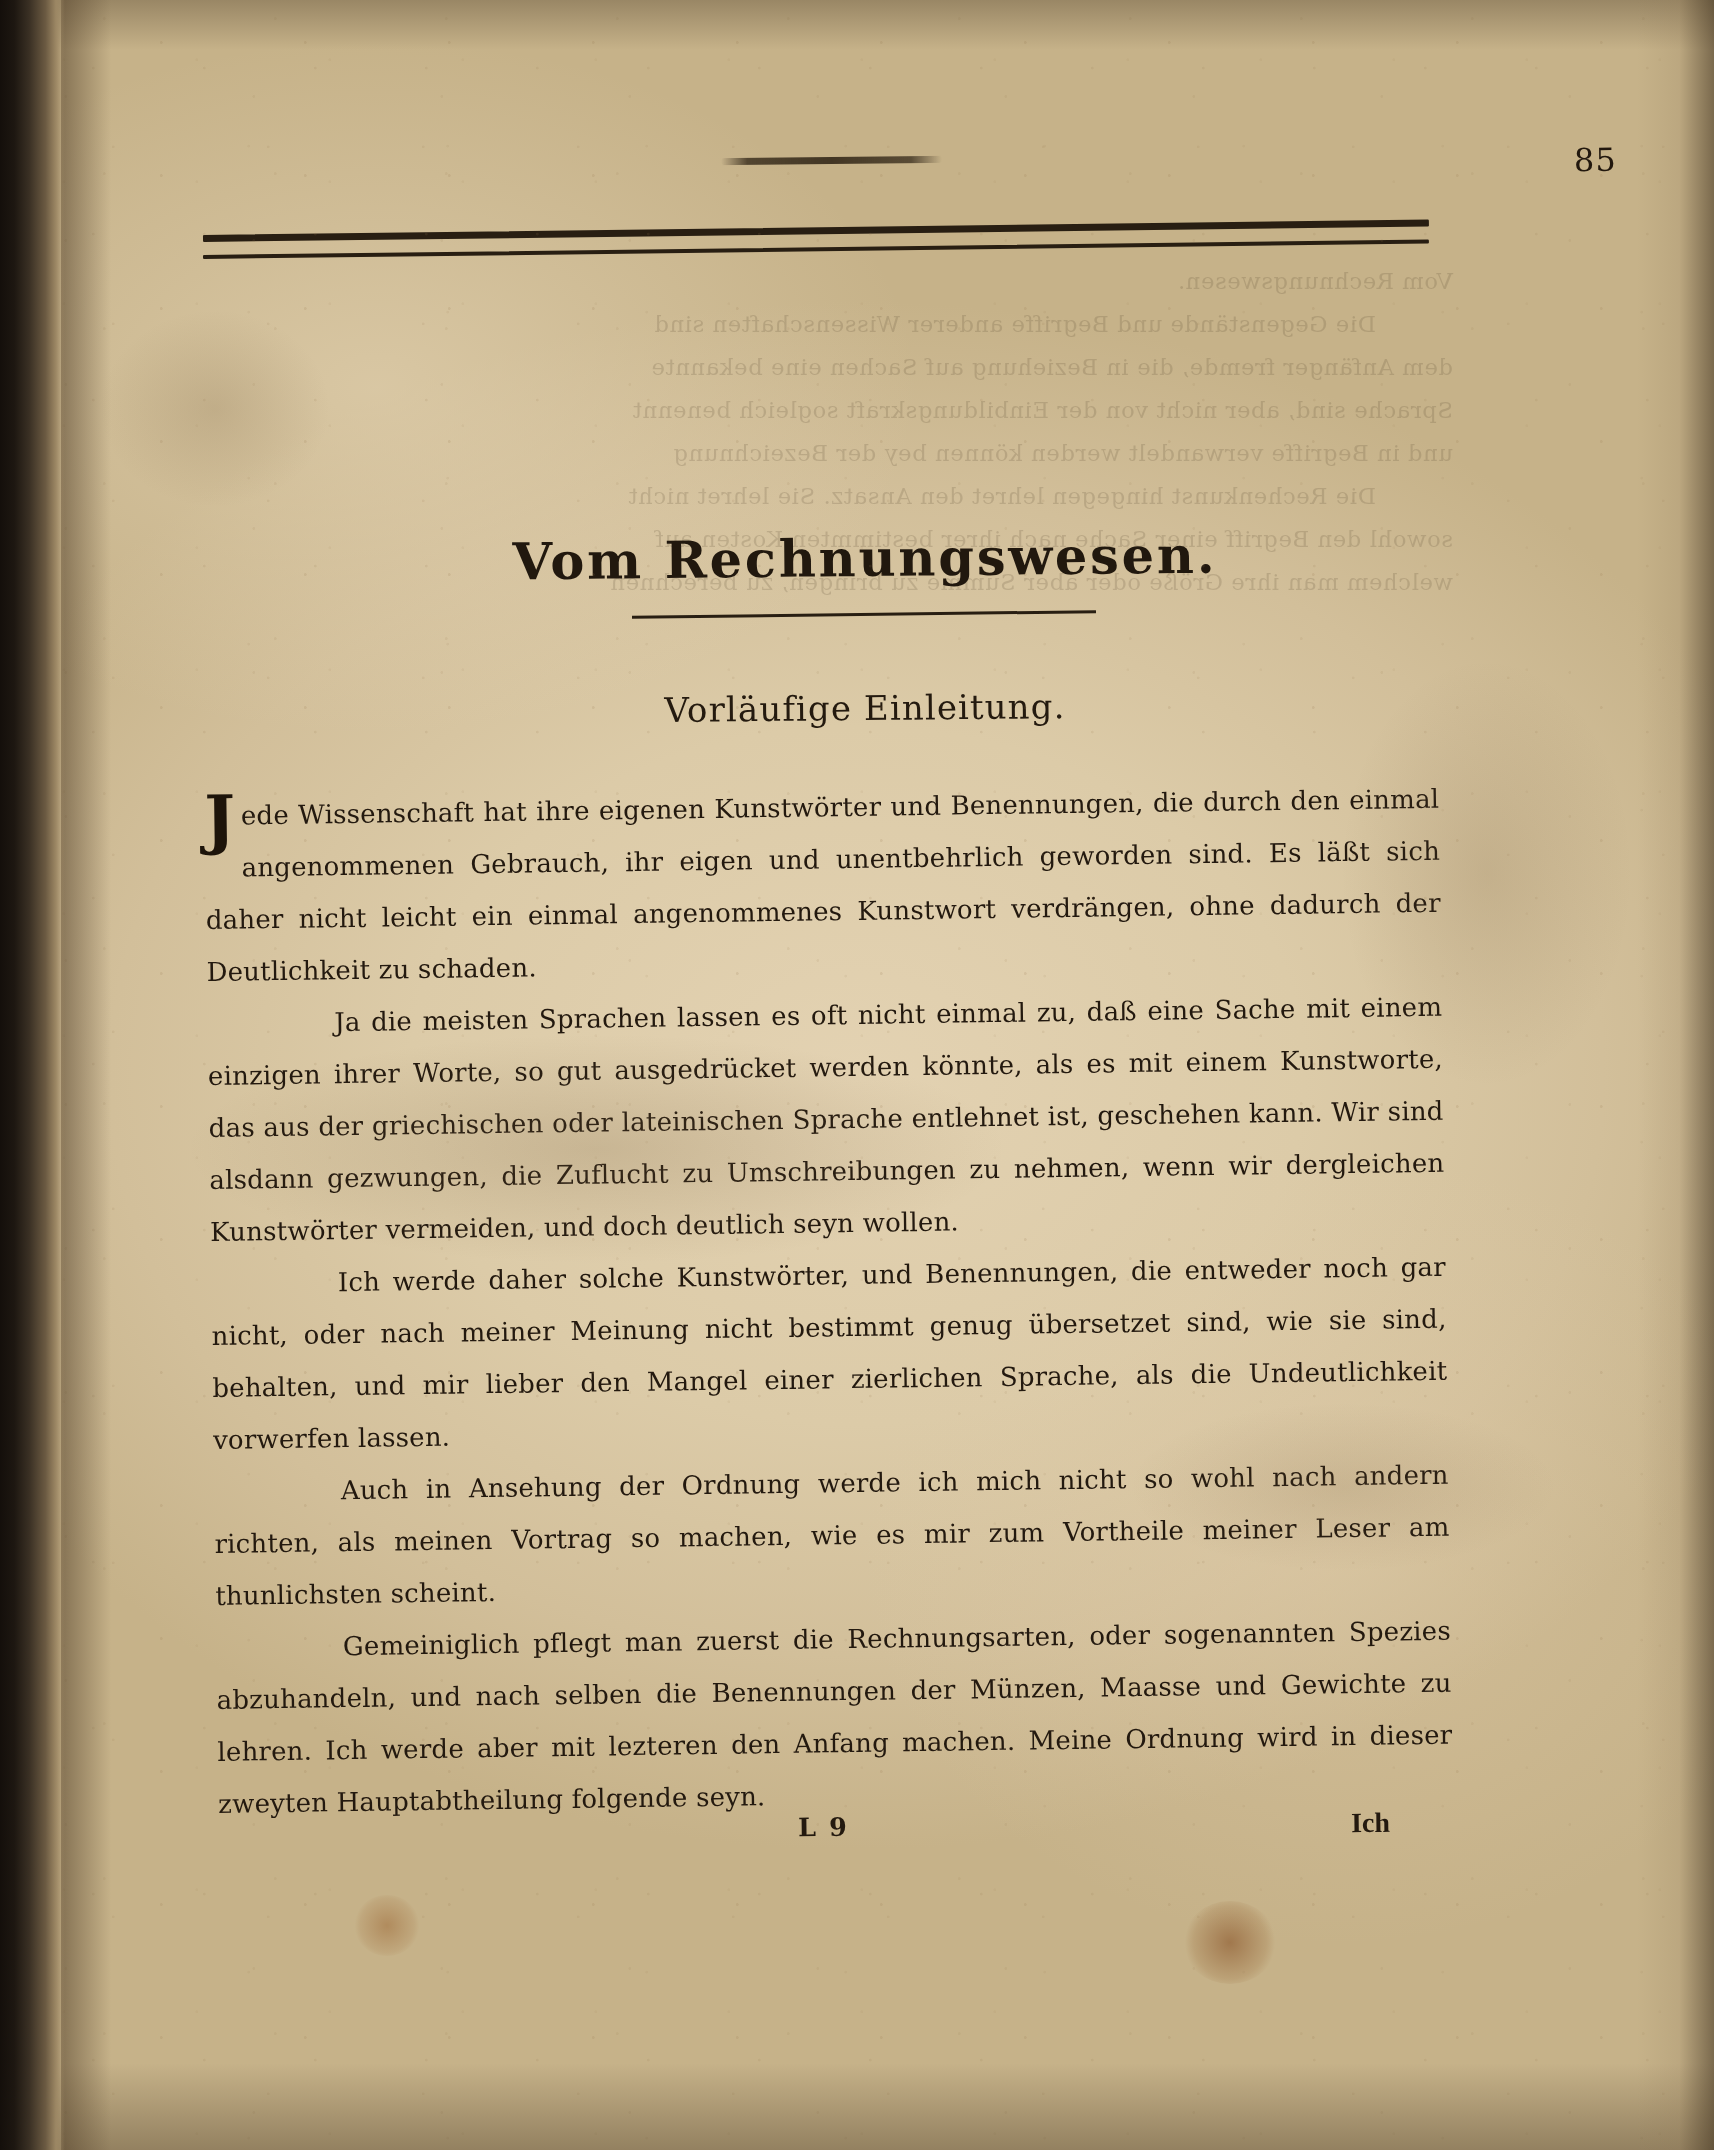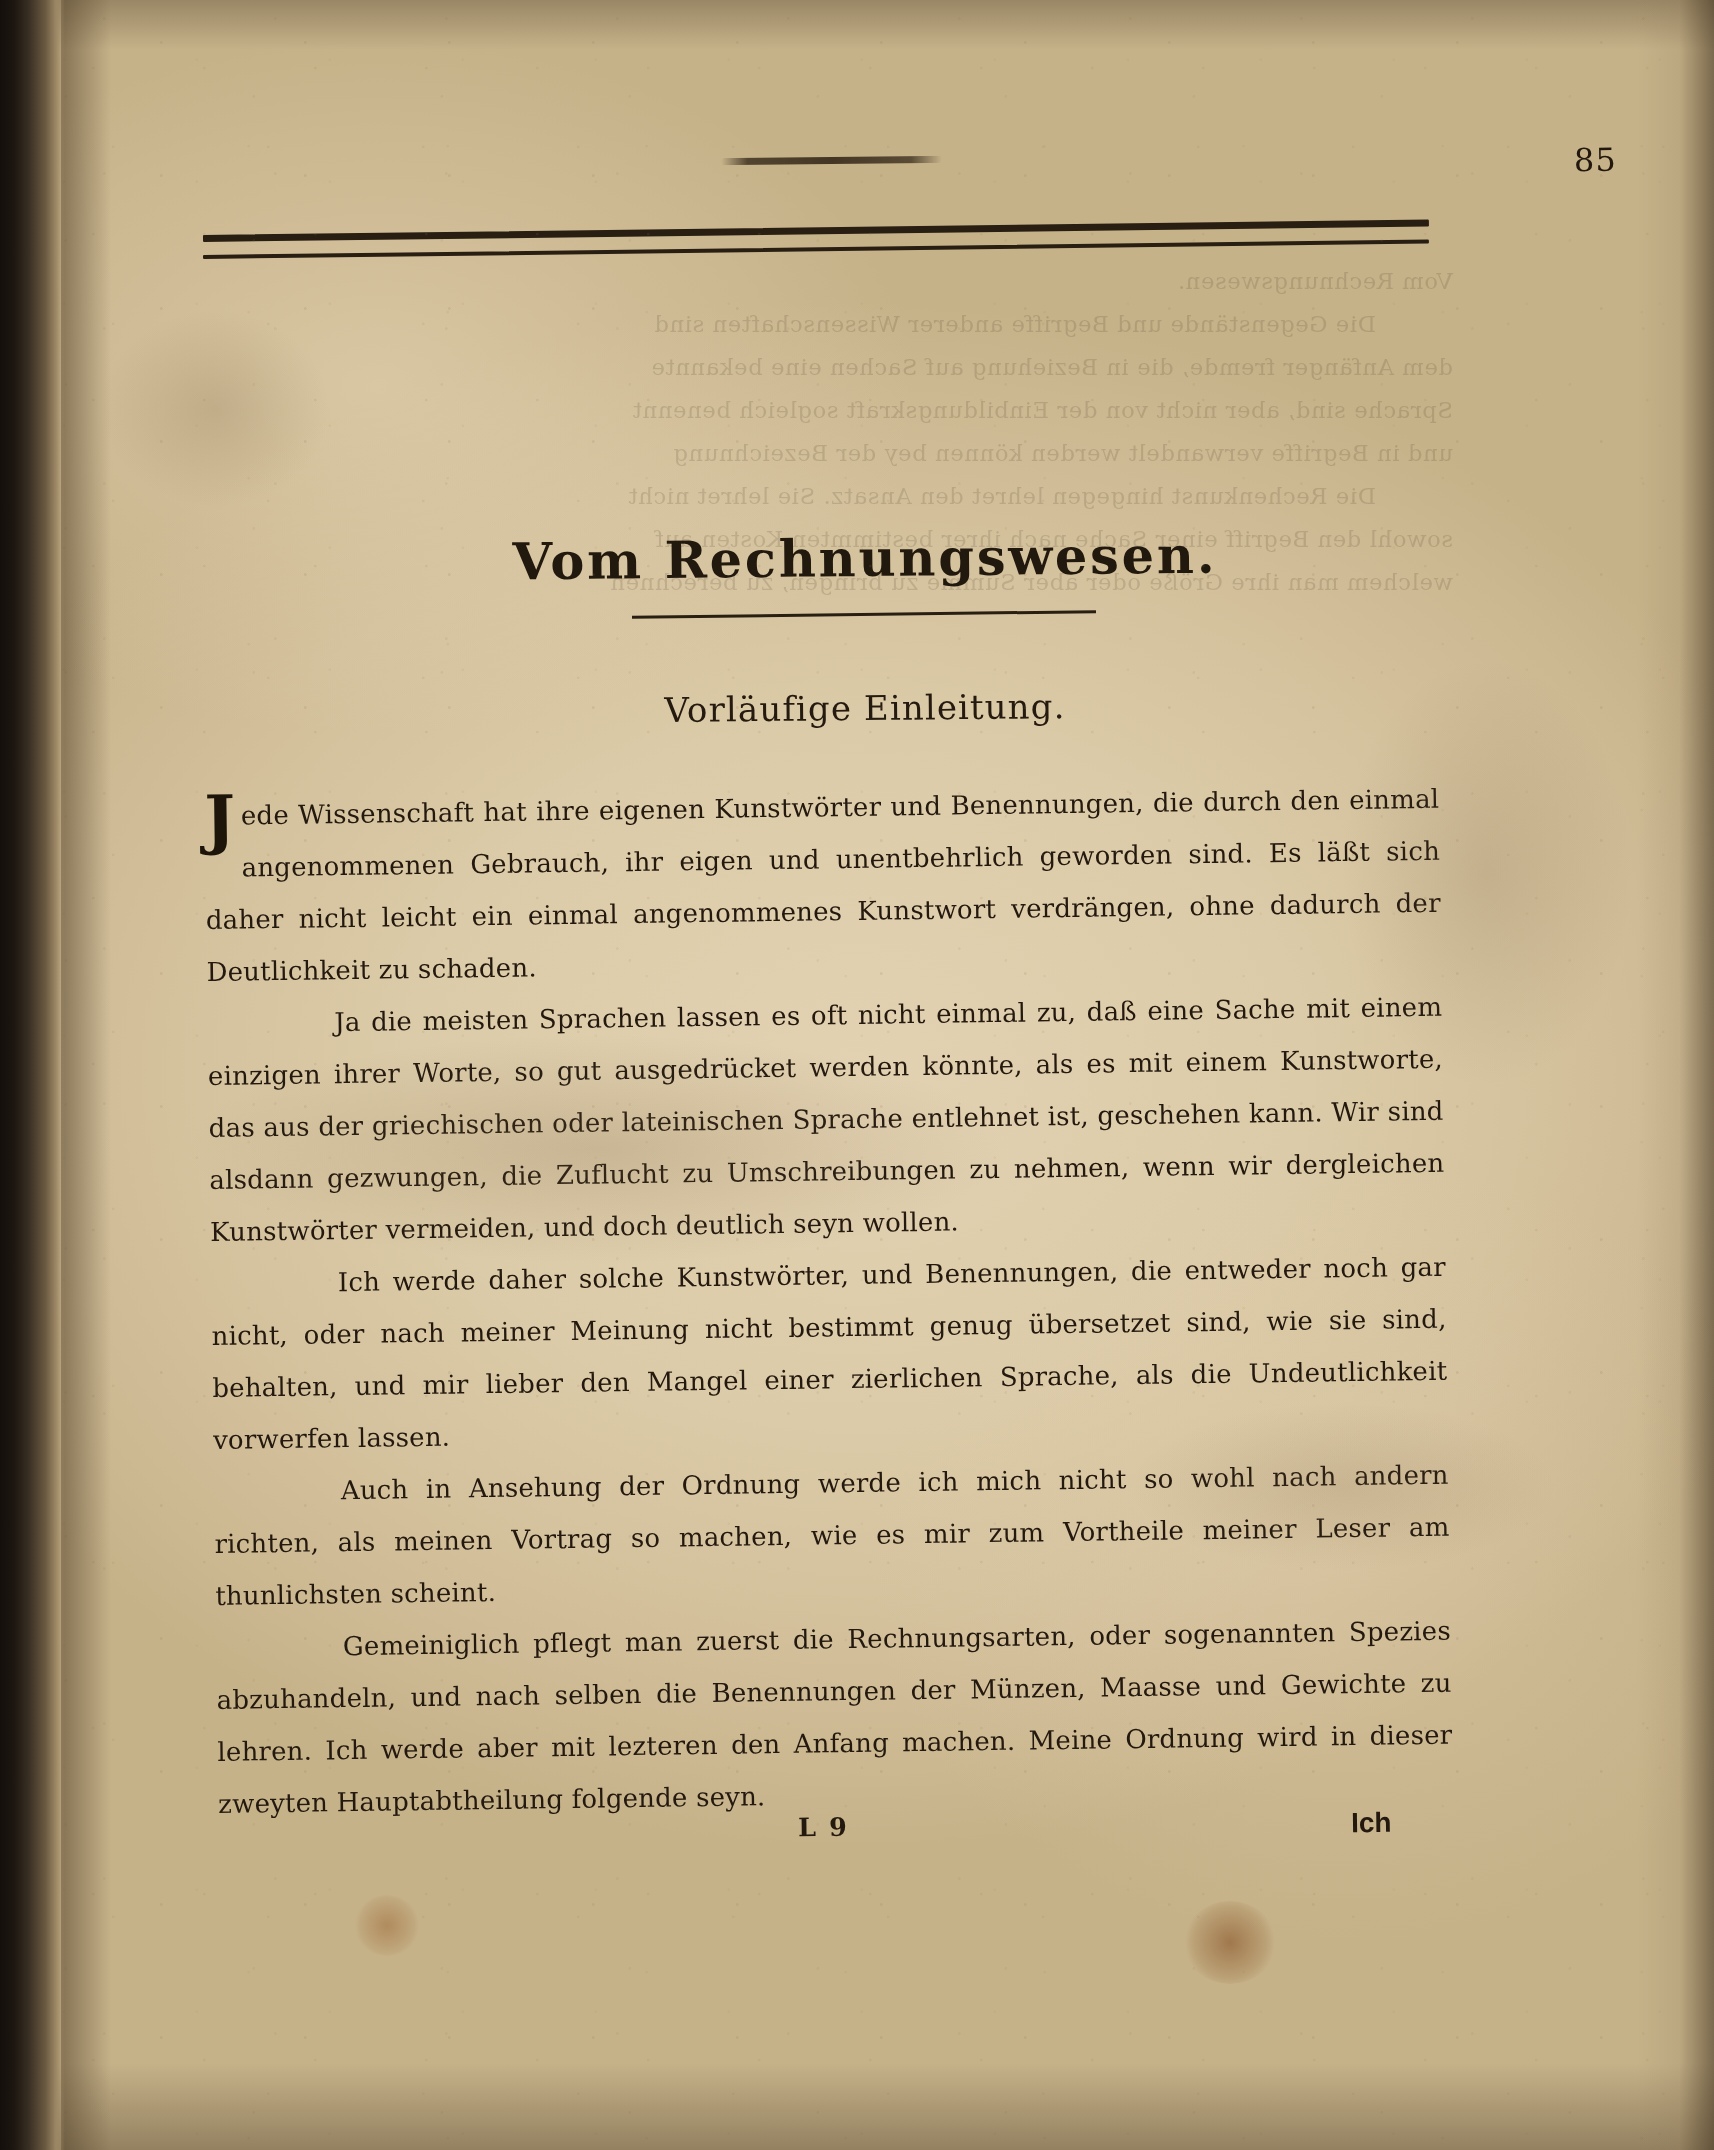--- a/index.html
+++ b/index.html
@@ -209,21 +209,21 @@
     font-family: "DejaVu Serif", serif;
     font-weight: bold;
     font-size: 25.4px;
     color: #251b11;
     letter-spacing: 2.2px;
     transform: rotate(-0.8deg);
   }
   .catchword {
     position: absolute;
     left: 1343px; top: 1807px;
-    font-family: Liberation Sans, sans-serif;
+    font-family: Liberation Serif, serif;
     font-weight: bold;
     font-size: 28px;
     color: #251b11;
     transform: rotate(-0.8deg);
   }
 
   
   #content { filter: contrast(1.02); }
 </style>
 </head>

